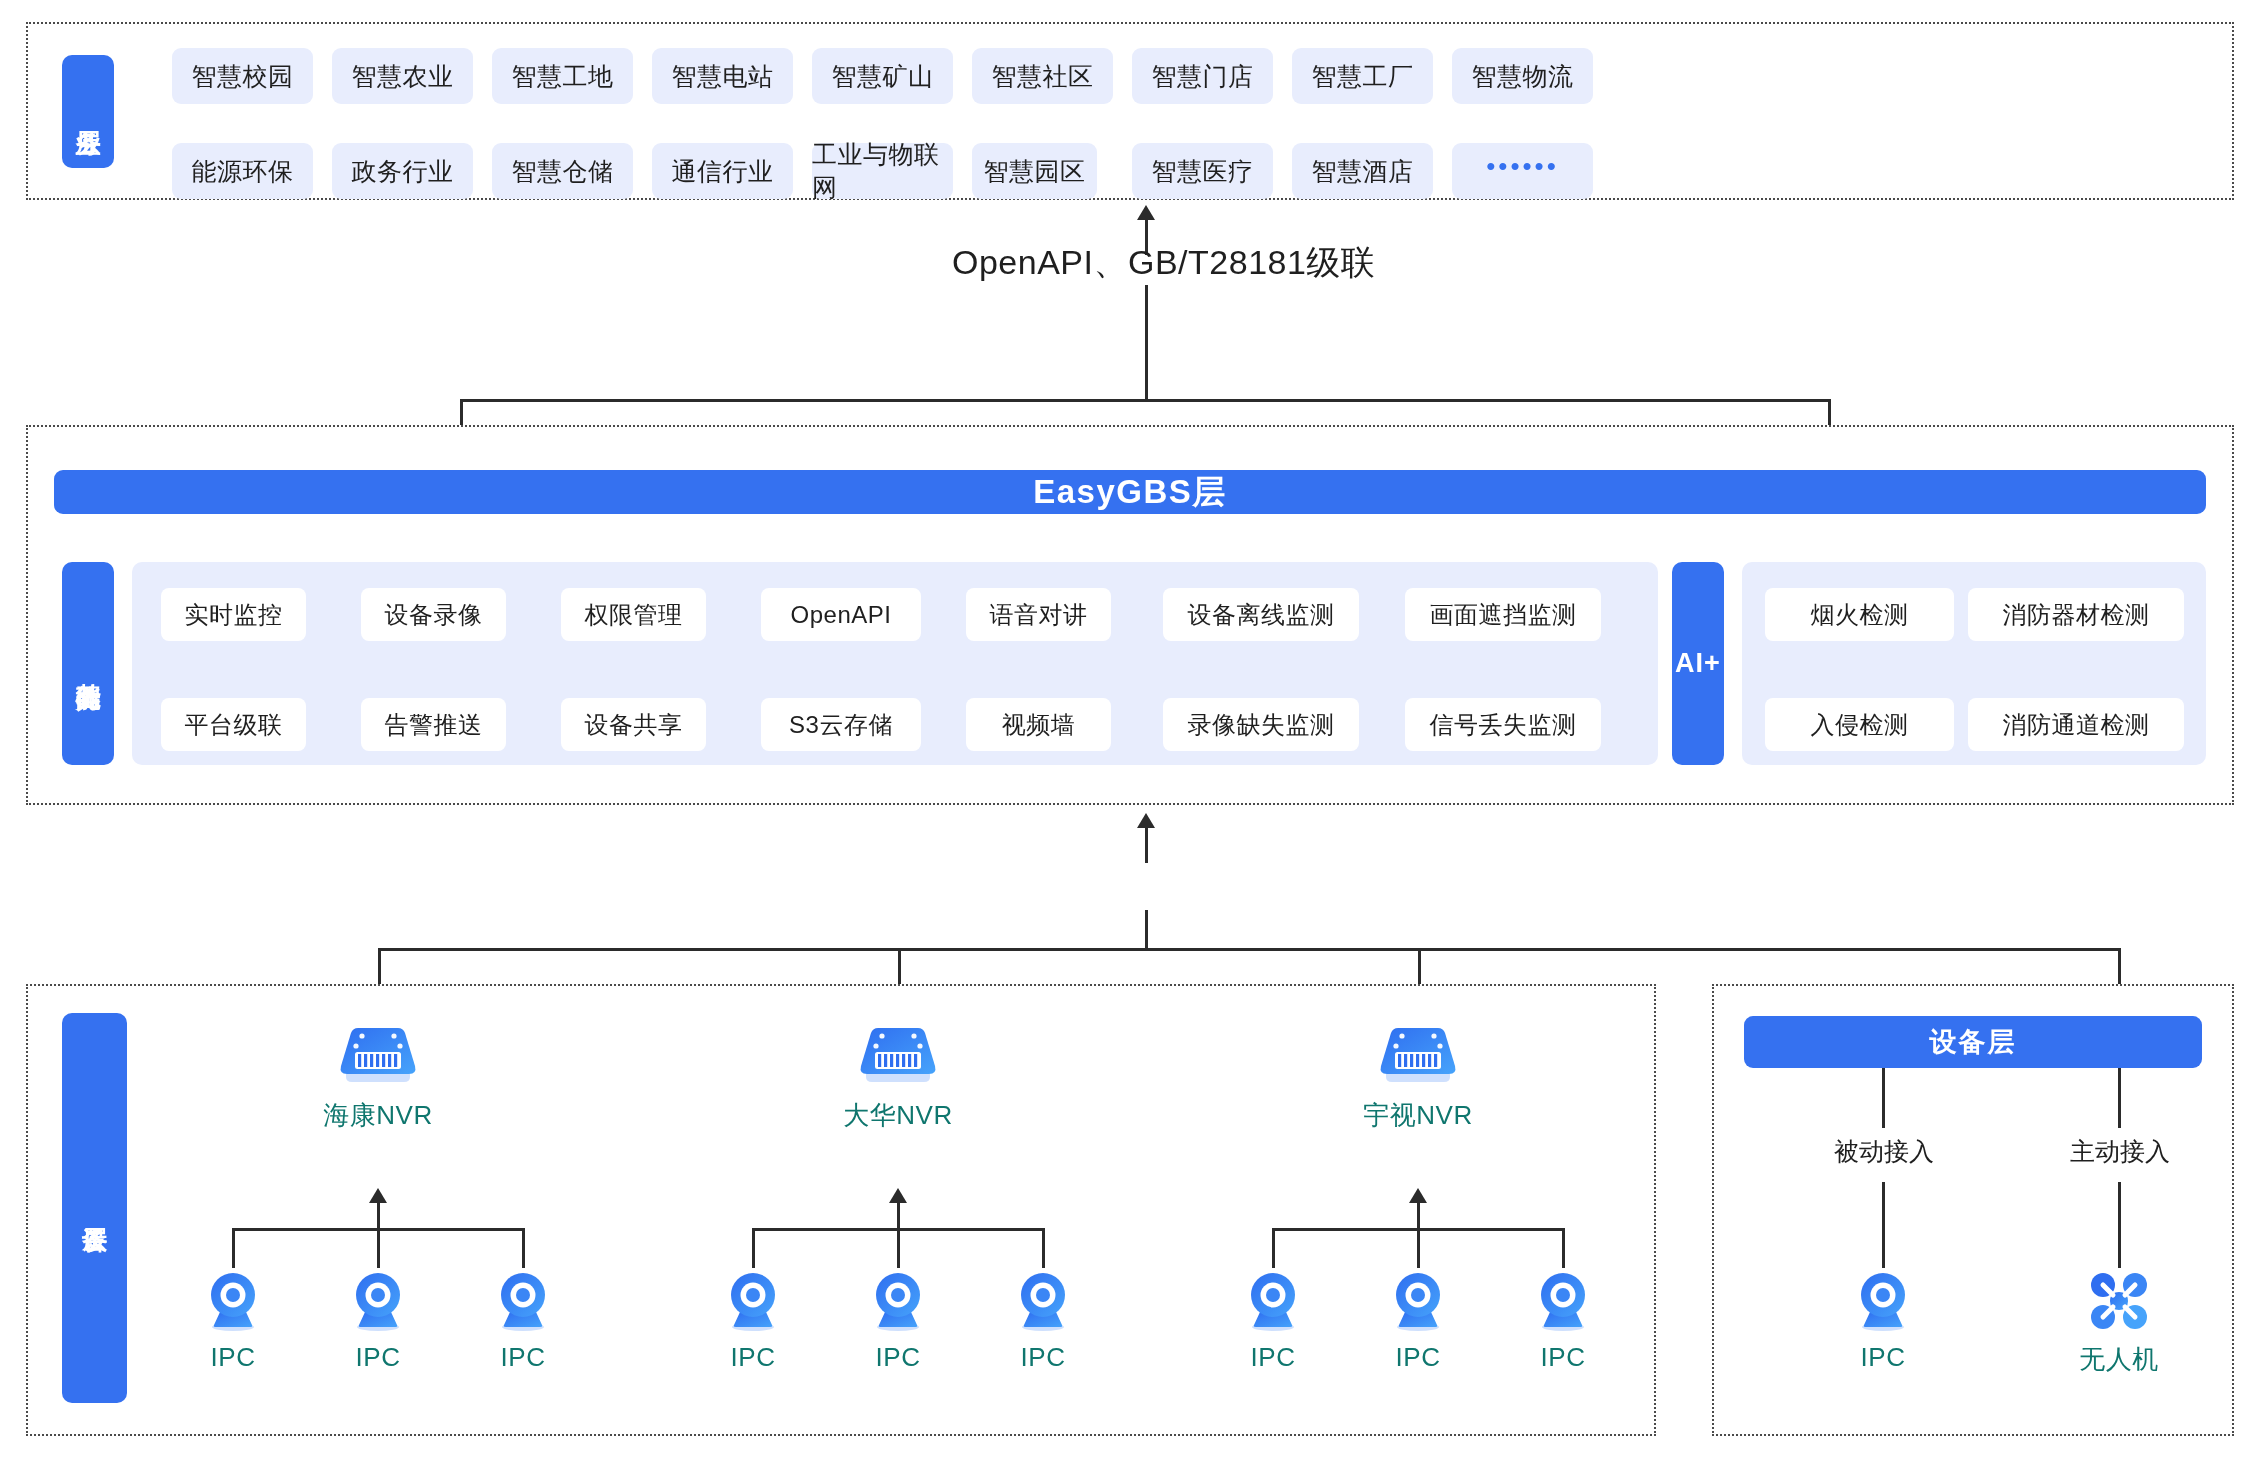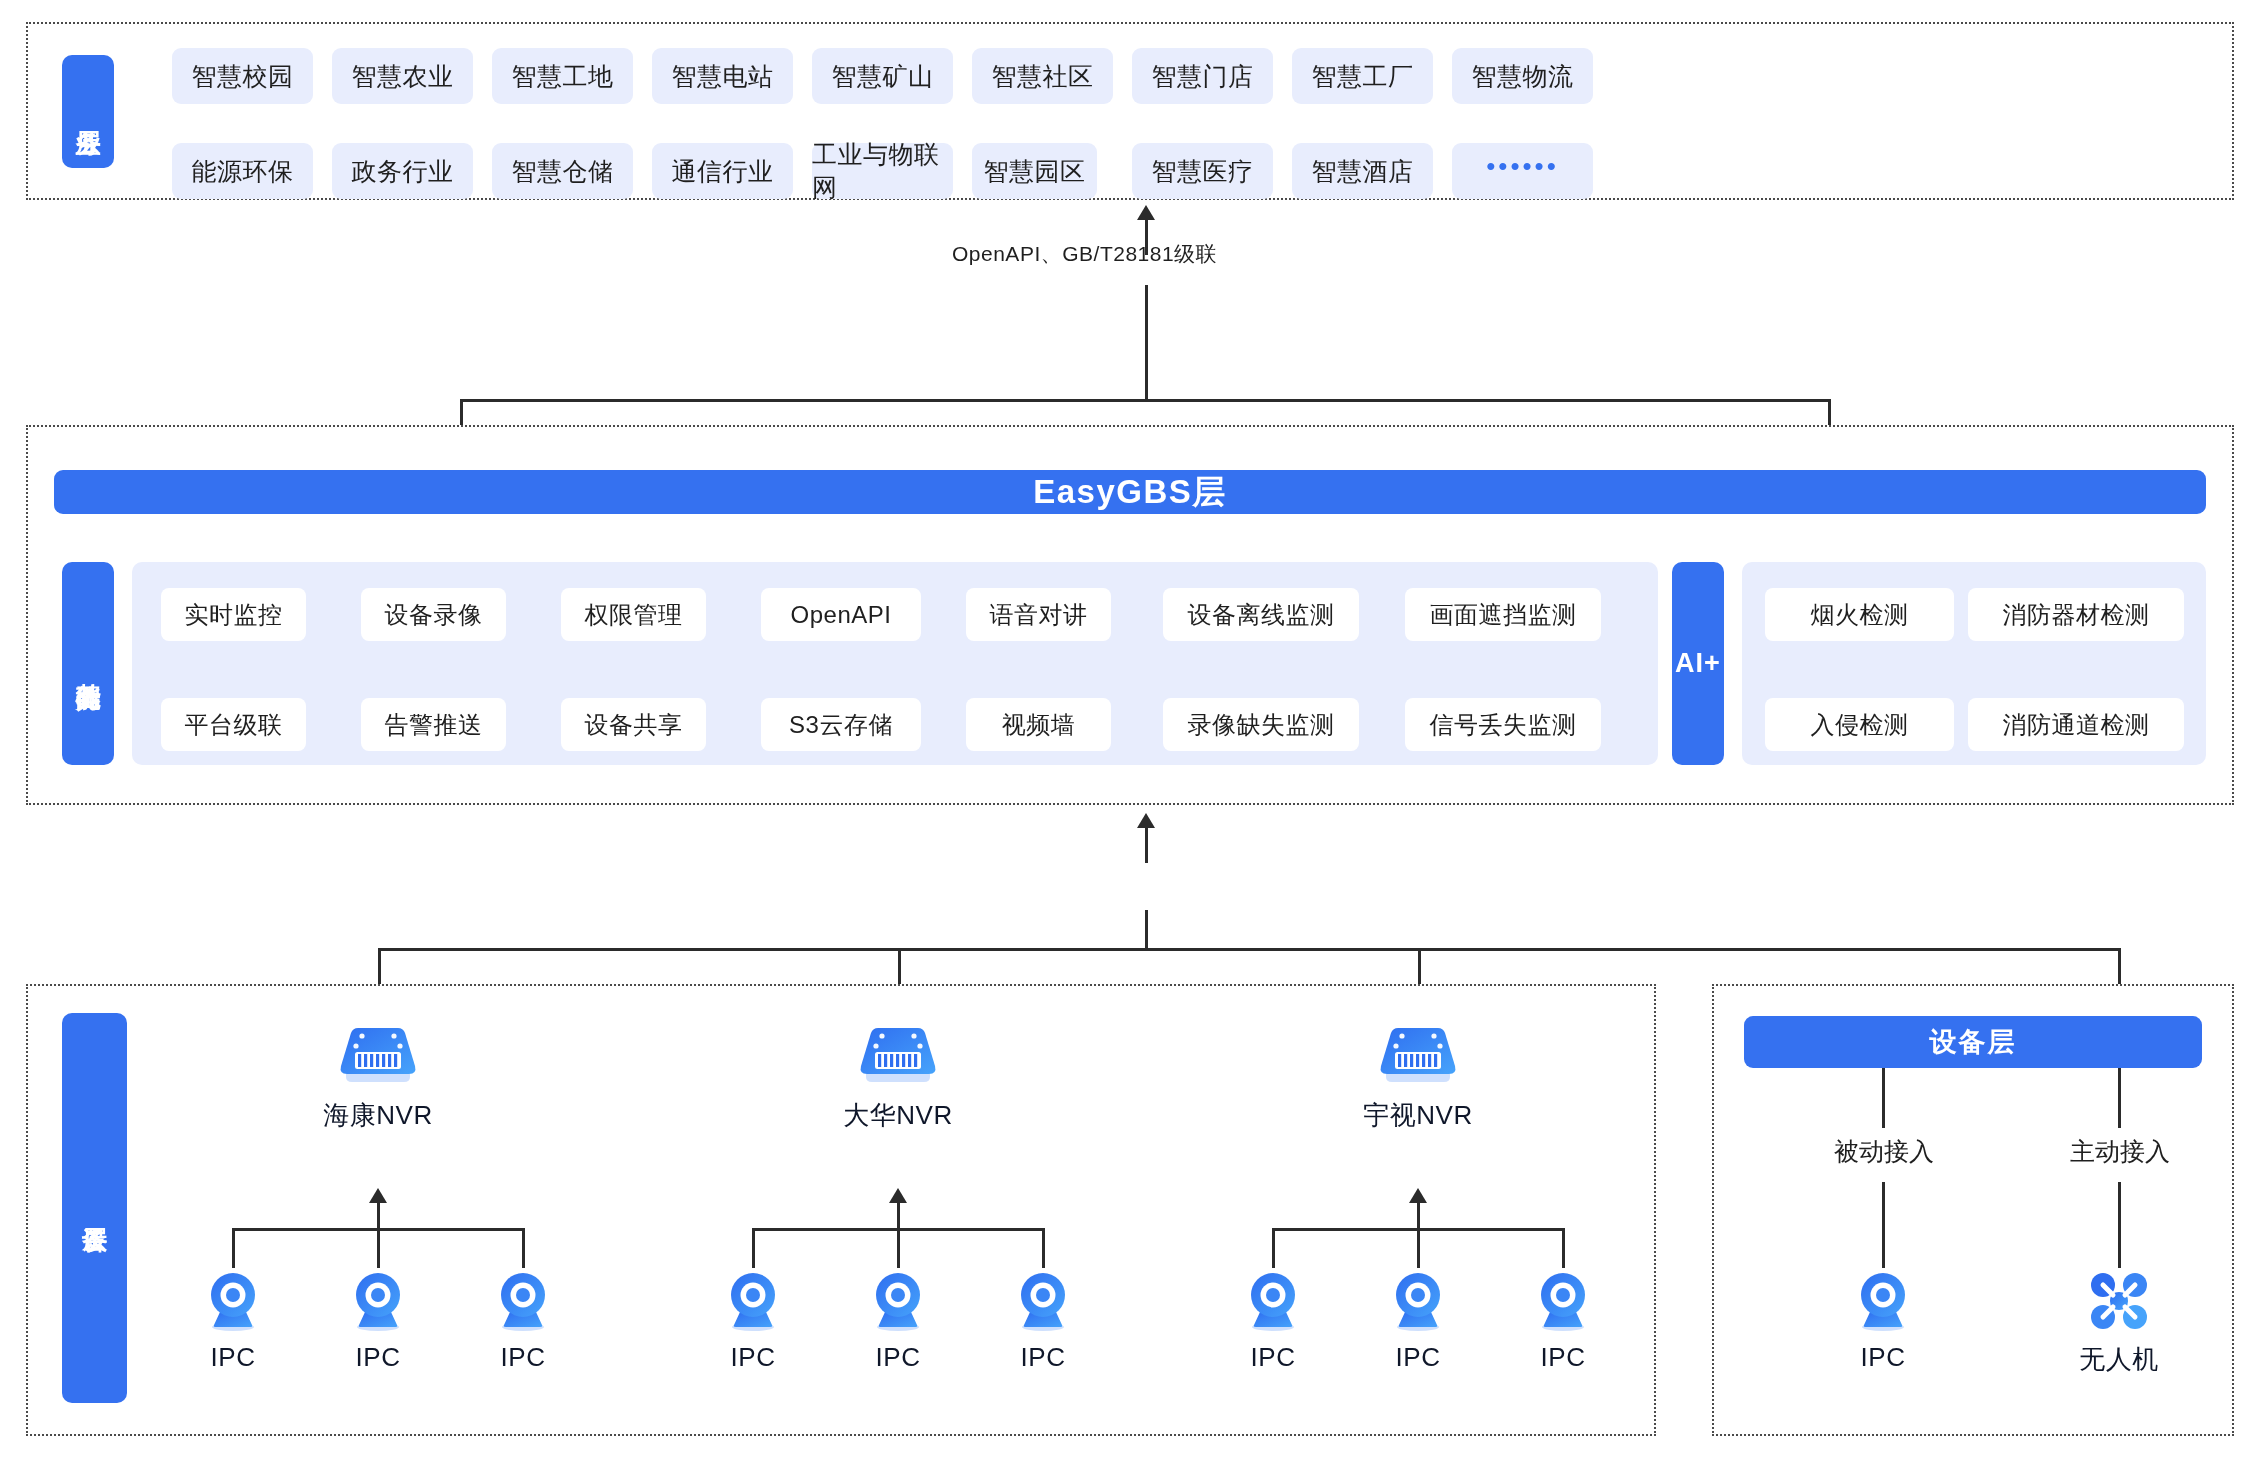--- a/index.html
+++ b/index.html
@@ -91,29 +91,29 @@
   .vline { position: absolute; background: #2b2b2b; width: 2.5px; }
   .arrow-up {
     position: absolute;
     width: 0; height: 0;
     border-left: 9px solid transparent;
     border-right: 9px solid transparent;
     border-bottom: 15px solid #2b2b2b;
   }
   .conn-label {
     position: absolute;
-    font-size: 21px;
+    font-size: 34px;
     color: #1f1f1f;
     white-space: nowrap;
     letter-spacing: 0.5px;
   }
 
   
   .node { position: absolute; display: flex; flex-direction: column; align-items: center; }
-  .node-caption { font-size: 26px; color: #0f172a; margin-top: 8px; letter-spacing: 0.5px; white-space: nowrap; }
+  .node-caption { font-size: 26px; color: #0f766e; margin-top: 8px; letter-spacing: 0.5px; white-space: nowrap; }
   .icon-svg { display: block; }
 
   .plain-label { position: absolute; font-size: 25px; color: #1f1f1f; white-space: nowrap; text-align: center; }
 </style>
 </head>
 <body>
 
 <div class="stage">
 
   <div class="dashed-box" style="left:26px; top:22px; width:2208px; height:178px;"></div>

